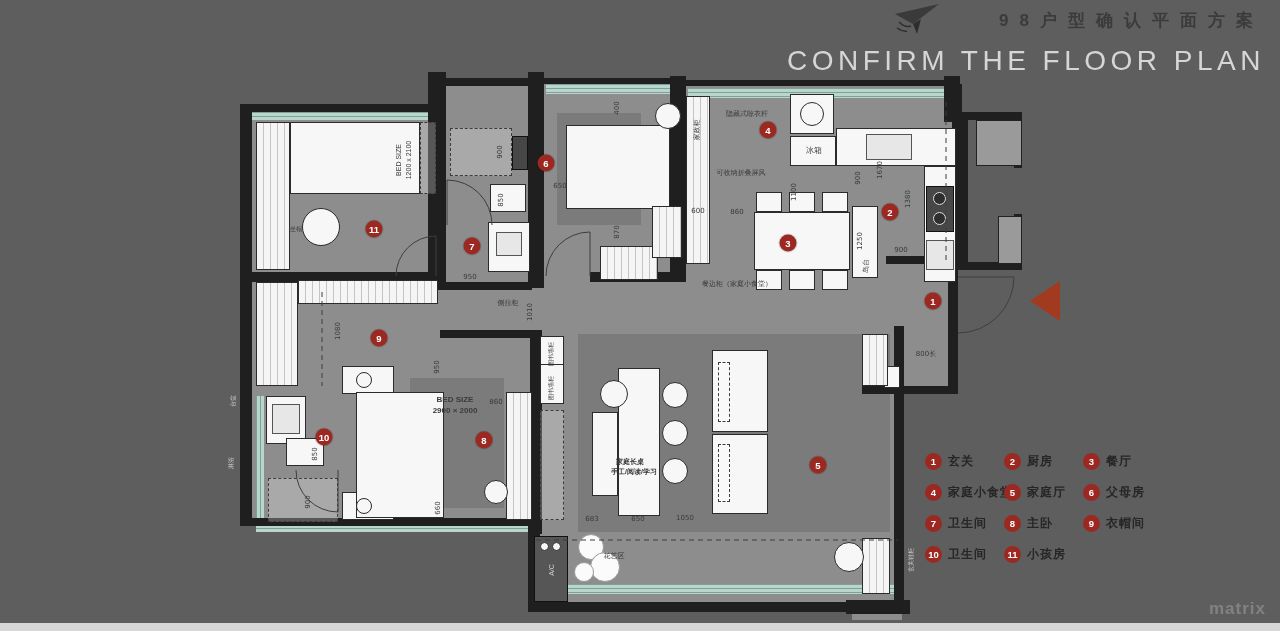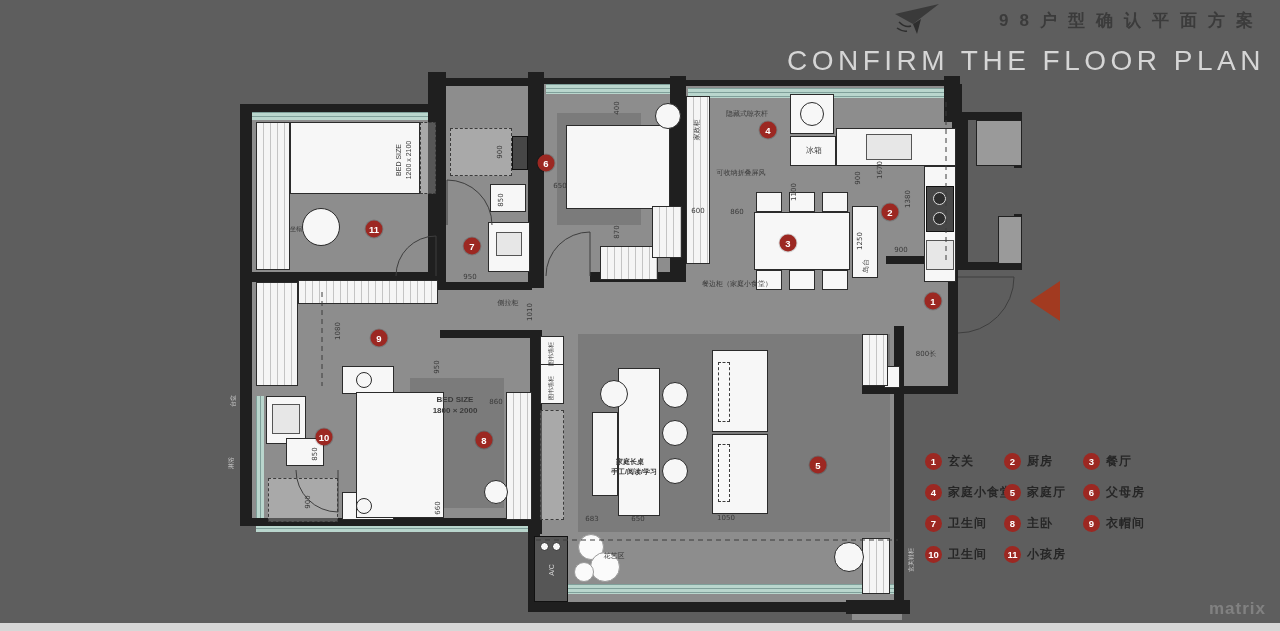--- a/index.html
+++ b/index.html
@@ -235,26 +235,26 @@
     <div class="dim" style="left: 901px; top: 250px;">900</div>
     <div class="dim" style="left: 926px; top: 354px;">800长</div>
     <div class="dim v" style="left: 338px; top: 331px;">1080</div>
     <div class="dim v" style="left: 437px; top: 367px;">950</div>
     <div class="dim" style="left: 496px; top: 402px;">860</div>
     <div class="dim v" style="left: 438px; top: 508px;">660</div>
     <div class="dim v" style="left: 308px; top: 502px;">900</div>
     <div class="dim v" style="left: 315px; top: 454px;">850</div>
     <div class="dim" style="left: 592px; top: 519px;">683</div>
     <div class="dim" style="left: 638px; top: 519px;">650</div>
-    <div class="dim" style="left: 726px; top: 518px;">1050</div>
+    <div class="dim" style="left: 685px; top: 518px;">1050</div>
     <div class="dim v" style="left: 530px; top: 312px;">1010</div>
     <div class="lbl v" style="left: 398px; top: 160px; font-size: 7px;">BED SIZE</div>
     <div class="lbl v" style="left: 408px; top: 160px; font-size: 7px;">1200 x 2100</div>
     <div class="lbl b" style="left: 455px; top: 399px; font-size: 8px;">BED SIZE</div>
-    <div class="lbl b" style="left: 455px; top: 410px; font-size: 8px;">1800 × 2000</div>
+    <div class="lbl b" style="left: 455px; top: 410px; font-size: 8px;">2900 × 2000</div>
     <div class="lbl" style="left: 814px; top: 150px; font-size: 8px;">冰箱</div>
     <div class="lbl v" style="left: 697px; top: 130px; font-size: 7px;">家政柜</div>
     <div class="lbl" style="left: 747px; top: 114px; font-size: 7px;">隐藏式晾衣杆</div>
     <div class="lbl" style="left: 741px; top: 173px; font-size: 7px;">可收纳折叠屏风</div>
     <div class="lbl" style="left: 737px; top: 284px; font-size: 7px;">餐边柜（家庭小食堂）</div>
     <div class="lbl" style="left: 508px; top: 303px; font-size: 7px;">侧拉柜</div>
     <div class="lbl b" style="left: 630px; top: 462px; font-size: 7px;">家庭长桌</div>
     <div class="lbl b" style="left: 634px; top: 472px; font-size: 7px;">手工/阅读/学习</div>
     <div class="lbl" style="left: 614px; top: 556px; font-size: 7px;">花艺区</div>
     <div class="lbl v" style="left: 551px; top: 354px; font-size: 6px;">图书墙柜</div>

